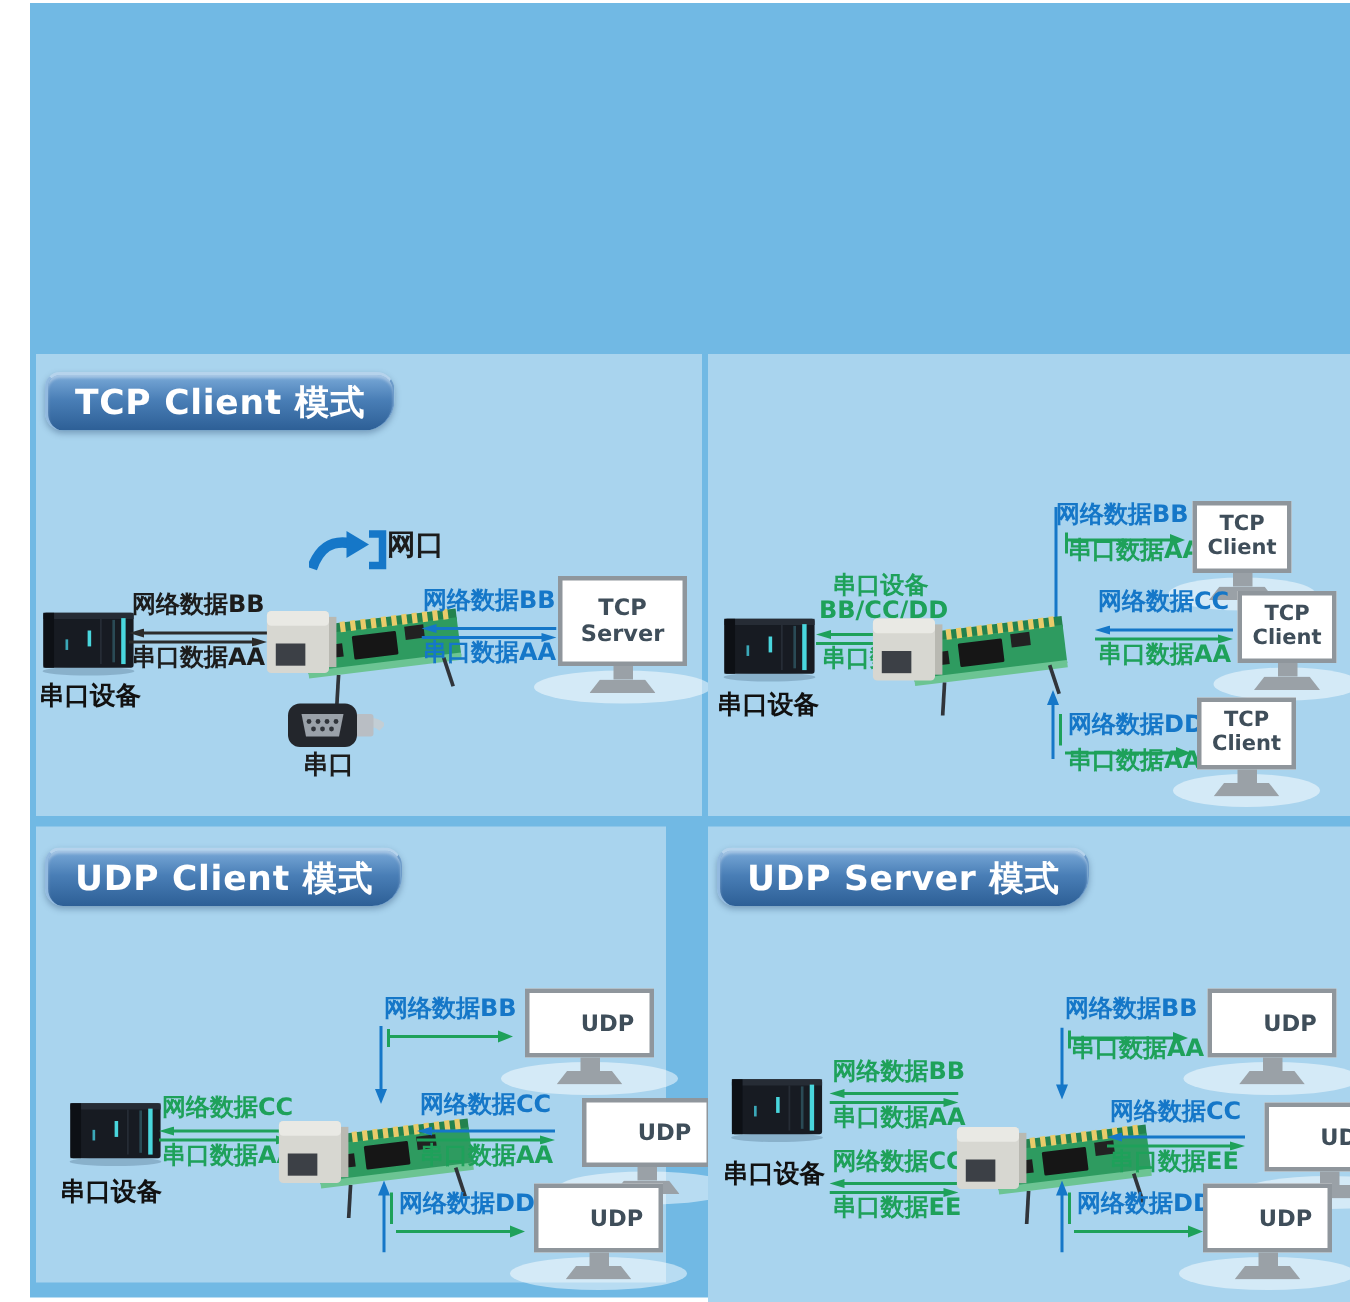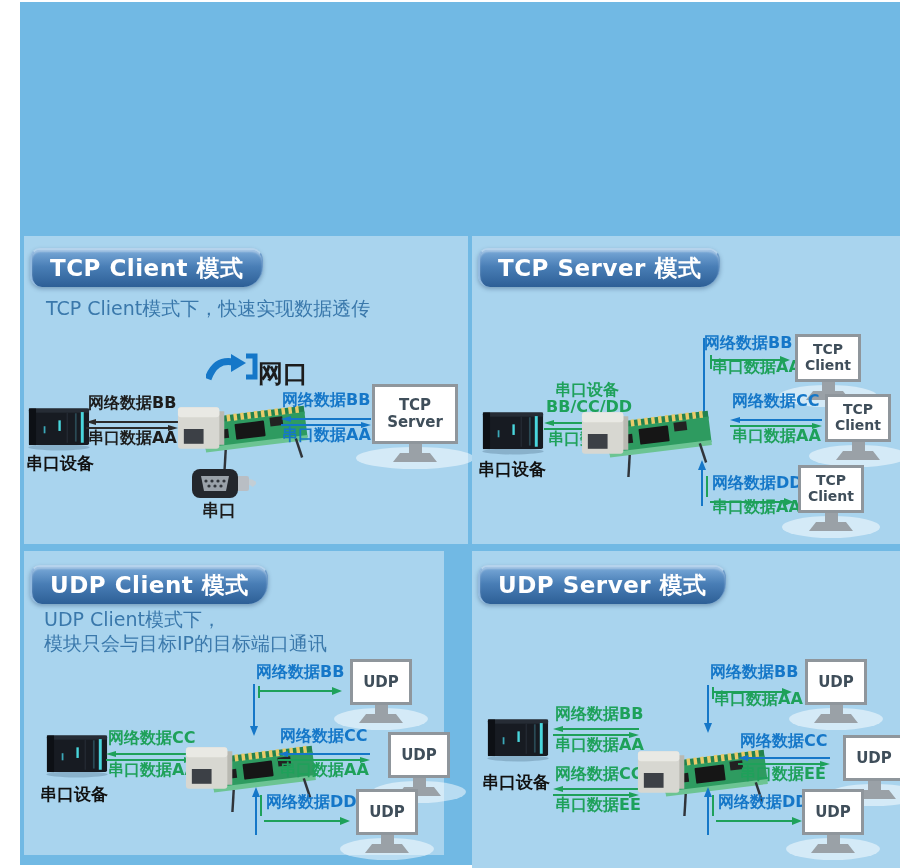--- a/index.html
+++ b/index.html
@@ -25,21 +25,21 @@
   .arr{position:absolute;display:block;}
   .stub{position:absolute;width:2px;background:#1ea15a;}
   .monitor{position:absolute;display:flex;flex-direction:column;align-items:center;}
   .m-shadow{position:absolute;left:-16px;right:-16px;bottom:-7px;height:22px;background:rgba(255,255,255,.5);border-radius:50%;}
   .screen{position:relative;border:3px solid #8f969c;background:#ffffff;color:#3f4e5a;font-weight:bold;
     display:flex;align-items:center;justify-content:center;text-align:center;white-space:pre-line;line-height:1.12;}
   .neck{position:relative;width:13px;height:9px;background:#9aa1a7;}
   .base{position:relative;width:44px;height:9px;background:#9aa1a7;clip-path:polygon(16% 0,84% 0,100% 100%,0 100%);}
   .monitor.big .screen{width:80px;height:54px;font-size:15px;}
   .monitor.sm  .screen{width:60px;height:42px;font-size:14px;}
-  .monitor.udp .screen{width:56px;height:40px;font-size:15px;}
+  .monitor.udp .screen{width:56px;height:40px;font-size:15px;padding-left:24px;}
 </style>
 </head>
 <body>
 
 <svg width="0" height="0" style="position:absolute">
   <defs>
     <symbol id="sym-dev" viewBox="0 0 112 78">
       <ellipse cx="56" cy="72" rx="52" ry="5" fill="rgba(55,85,115,.28)"></ellipse>
       <rect x="5" y="6" width="102" height="62" rx="3" fill="#171b22"></rect>
       <rect x="5" y="6" width="102" height="7" fill="#262c35"></rect>
@@ -87,26 +87,25 @@
     </symbol>
   </defs>
 </svg>
 
 <div class="page">
   <div class="top-white"></div>
   <div class="bottom-white"></div>
 
   <section class="panel" style="left:4px;top:236px;width:444px;height:308px">
     <div class="badge" style="left:6px;top:12px">TCP Client 模式</div>
-    <div class="subtitle" style="left:22px;top:60px">TCP Client模式下，快速实现数据透传</div>
 
     <svg class="piece" style="left:182px;top:116px;width:54px;height:30px">
         <use href="#sym-eth"></use>
       </svg>
-    <div class="lbl black" style="left:234px;top:129px;font-size:25px">网口</div>
+    <div class="lbl black" style="left:234px;top:119px;font-size:19px">网口</div>
 
     <svg class="piece" style="left:2px;top:164px;width:66px;height:56px">
         <use href="#sym-dev"></use>
       </svg>
     <div class="devlbl" style="left:2px;top:216px">串口设备</div>
 
     <div class="lbl black" style="left:64px;top:158px">网络数据BB</div>
     <span class="arr" style="left:62px;top:180px;width:92px;height:12px"><svg width="92" height="12">
           <polygon points="0,3 10,0 10,6" fill="#2b2b2b"></polygon>
           <rect x="9" y="2" width="83" height="2" fill="#2b2b2b"></rect>
@@ -136,21 +135,20 @@
       <div class="base"></div>
     </div>
 
     <svg class="piece" style="left:164px;top:228px;width:68px;height:40px">
         <use href="#sym-db9"></use>
       </svg>
     <div class="lbl black" style="left:178px;top:266px;font-size:17px">串口</div>
   </section>
 
   <section class="panel" style="left:452px;top:236px;width:444px;height:308px">
-    <div class="badge" style="left:6px;top:12px">TCP Server 模式</div>
 
     <div class="lbl blue" style="left:232px;top:98px">网络数据BB</div>
     <span class="arr" style="left:238px;top:114px;width:80px;height:10px"><svg width="80" height="10">
           <rect x="0" y="4" width="71" height="2" fill="#1ea15a"></rect>
           <polygon points="80,5 70,1 70,9" fill="#1ea15a"></polygon>
         </svg></span>
     <div class="stub" style="left:238px;top:119px;height:14px"></div>
     <div class="lbl green" style="left:240px;top:122px">串口数据AA</div>
     <span class="arr" style="left:228px;top:102px;width:8px;height:90px"><svg width="8" height="90">
           <rect x="3" y="0" width="2" height="81" fill="#1577c8"></rect>
@@ -213,22 +211,20 @@
       <div class="m-shadow"></div>
       <div class="screen">TCP
 Client</div>
       <div class="neck"></div>
       <div class="base"></div>
     </div>
   </section>
 
   <section class="panel" style="left:4px;top:551px;width:420px;height:304px">
     <div class="badge" style="left:6px;top:14px">UDP Client 模式</div>
-    <div class="subtitle" style="left:20px;top:56px">UDP Client模式下，
-模块只会与目标IP的目标端口通讯</div>
 
     <div class="lbl blue" style="left:232px;top:112px">网络数据BB</div>
     <span class="arr" style="left:234px;top:130px;width:84px;height:10px"><svg width="84" height="10">
           <rect x="0" y="4" width="75" height="2" fill="#1ea15a"></rect>
           <polygon points="84,5 74,1 74,9" fill="#1ea15a"></polygon>
         </svg></span>
     <div class="stub" style="left:234px;top:135px;height:12px"></div>
     <span class="arr" style="left:226px;top:133px;width:8px;height:52px"><svg width="8" height="52">
           <rect x="3" y="0" width="2" height="43" fill="#1577c8"></rect>
           <polygon points="4,52 0,42 8,42" fill="#1577c8"></polygon>

